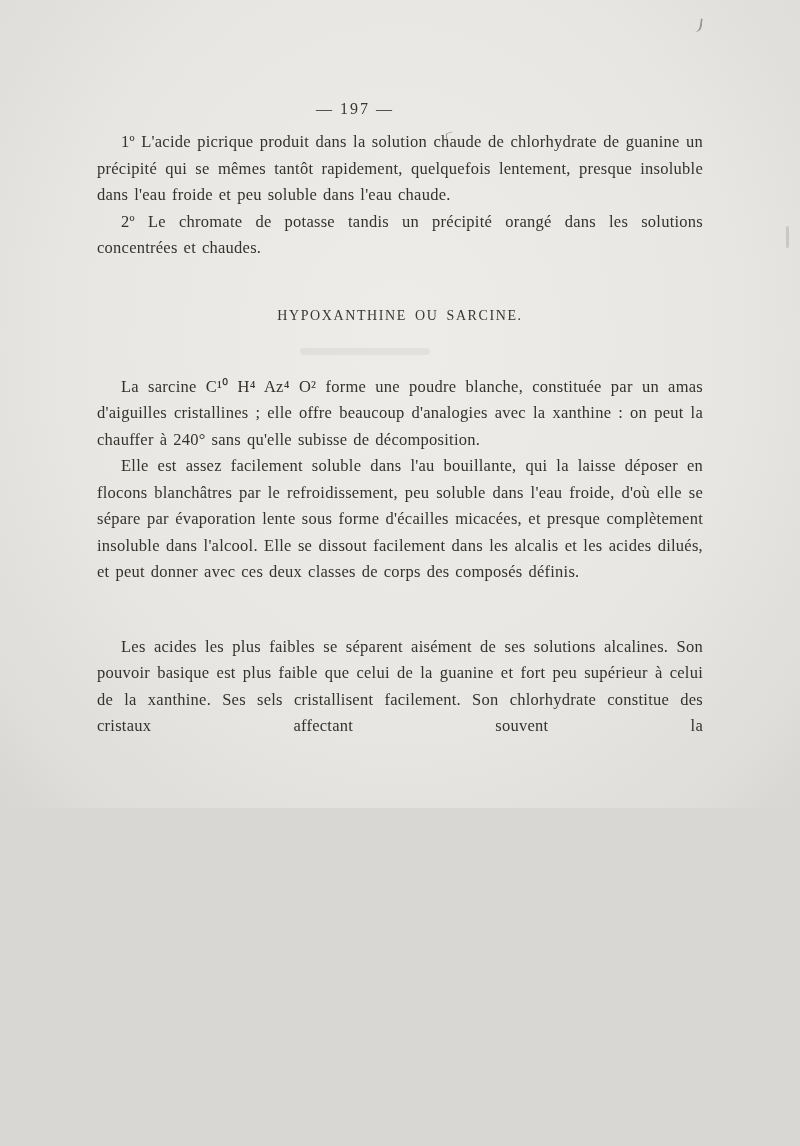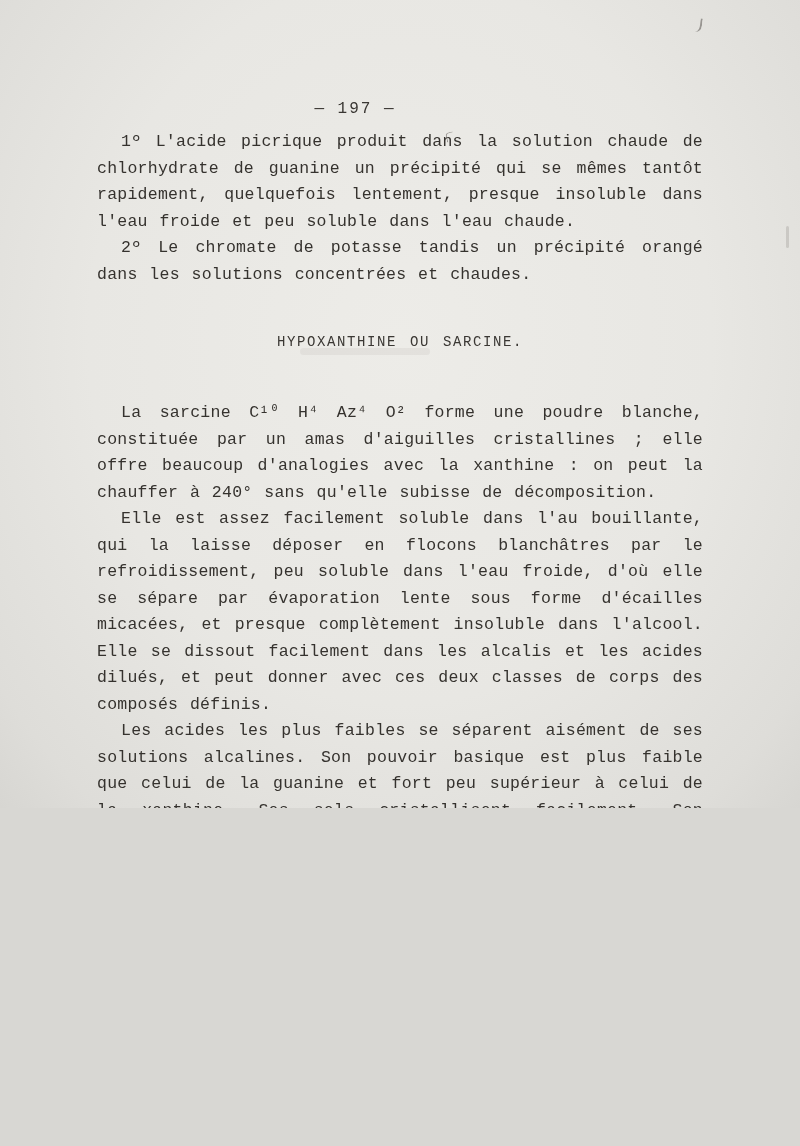--- a/index.html
+++ b/index.html
@@ -12,21 +12,21 @@
     background: #d8d7d3;
     overflow: hidden;
   }
   .paper {
     position: relative;
     width: 800px;
     height: 808px;
     overflow: hidden;
     background: radial-gradient(ellipse at 50% 42%, #edecE8 0%, #e8e7e3 55%, #dedDd9 88%, #d7d6d2 100%);
     background-color: #e8e7e3;
-    font-family: Liberation Mono, monospace;
+    font-family: Liberation Serif, serif;
     color: #35322e;
   }
   .textblock {
     position: absolute;
     left: 97px;
     top: 100px;
     width: 606px;
   }
   .page-number {
     text-align: center;
@@ -40,20 +40,21 @@
     font-size: 16.5px;
     line-height: 26.5px;
     text-align: justify;
     text-indent: 24px;
     letter-spacing: 0.25px;
     word-spacing: 1.6px;
     color: #35322e;
   }
   .para.continues {
     text-align-last: justify;
+    margin-top: 48px;
   }
   .heading {
     font-size: 14px;
     font-weight: normal;
     text-align: center;
     letter-spacing: 1.6px;
     word-spacing: 3px;
     margin: 46px 0 50px 0;
     color: #3a3733;
   }

